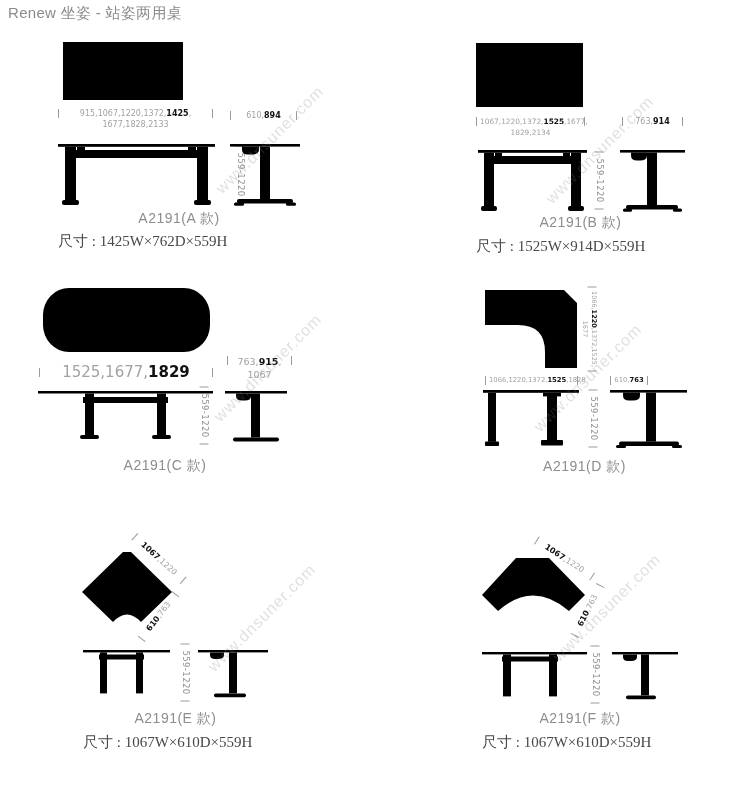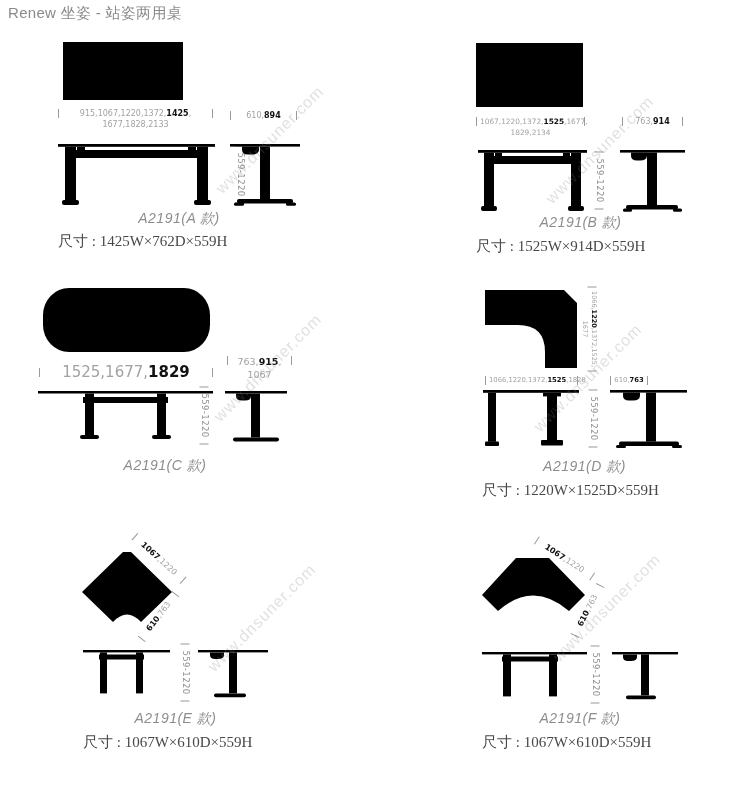--- a/index.html
+++ b/index.html
@@ -62,21 +62,21 @@
   .e-vdim{left:116px;top:134px}
   .e-lbl{left:43px;top:177px;width:185px} .e-sz{left:43px;top:200px;width:185px}
 
   .f-tv{left:62px;top:25px}
   .f-d1{left:111px;top:20px;width:67px;transform:rotate(33deg)}
   .f-d2{left:139px;top:72px;width:57px;transform:rotate(-63deg)}
   .f-fv{left:62px;top:119px} .f-sv{left:192px;top:119px}
   .f-vdim{left:146px;top:136px}
   .f-lbl{left:62px;top:177px;width:196px} .f-sz{left:62px;top:200px;width:196px}
 
-  .lbl{position:absolute;text-align:center;font-size:14px;color:#8d8d8d;letter-spacing:.5px;font-style:italic;}
+  .lbl{position:absolute;text-align:center;font-size:14px;color:#8d8d8d;letter-spacing:.5px;}
   .sz{position:absolute;text-align:left;font-size:15px;color:#484848;font-family:Liberation Serif, serif;}
   .wm{position:absolute;color:rgba(125,125,125,.24);font-size:16px;letter-spacing:1px;
       white-space:nowrap;transform:translate(-50%,-50%) rotate(-45deg);}
   .wm1{left:270px;top:140px}.wm2{left:600px;top:150px}.wm3{left:268px;top:368px}
   .wm4{left:588px;top:378px}.wm5{left:262px;top:618px}.wm6{left:607px;top:608px}
 </style>
 </head>
 <body>
 
 <div class="stage">
@@ -240,21 +240,20 @@
     </div>
     <svg class="fvsvg d-sv" width="77" height="60" viewBox="0 0 77 60">
       <rect x="0" y="0" width="77" height="2.6"></rect>
         <path d="M13,2.6 h17 v3 q0,5 -7,5 h-4 q-6,0 -6,-5 z"></path>
       <rect x="36" y="2.6" width="10" height="49"></rect>
         <rect x="9" y="51.5" width="60" height="4.4" rx="2"></rect>
       <rect x="6" y="55" width="10" height="3" rx="1.5"></rect>
         <rect x="62" y="55" width="10" height="3" rx="1.5"></rect>
     </svg>
     <div class="lbl d-lbl">A2191(D 款)</div>
-    <div class="sz d-sz">尺寸 : 1220W×1525D×559H</div>
   </section>
 
   <section class="panel p-e">
     <svg class="tvsvg e-tv" width="90" height="80" viewBox="0 0 90 80">
       <path d="M41,0 L49,0 L90,40 L59,70 Q45,55 31,70 L0,40 Z"></path>
     </svg>
     <div class="dim e-d1">
       <i class="tick"></i>
       <div class="dtxt"><span class="db">1067</span><span class="dp">,1220</span></div>
       <i class="tick"></i>

